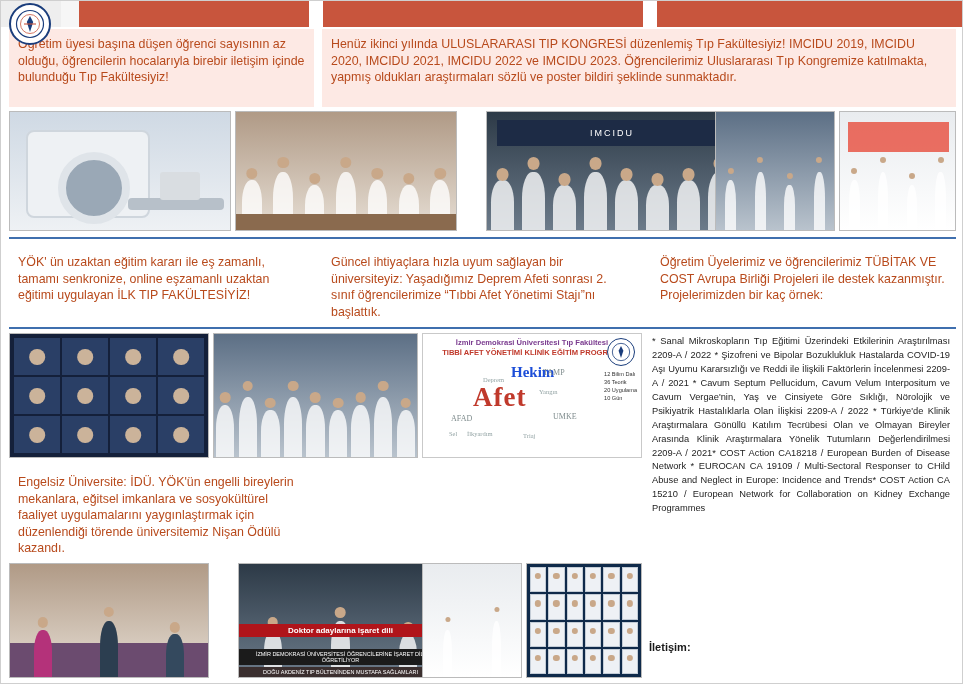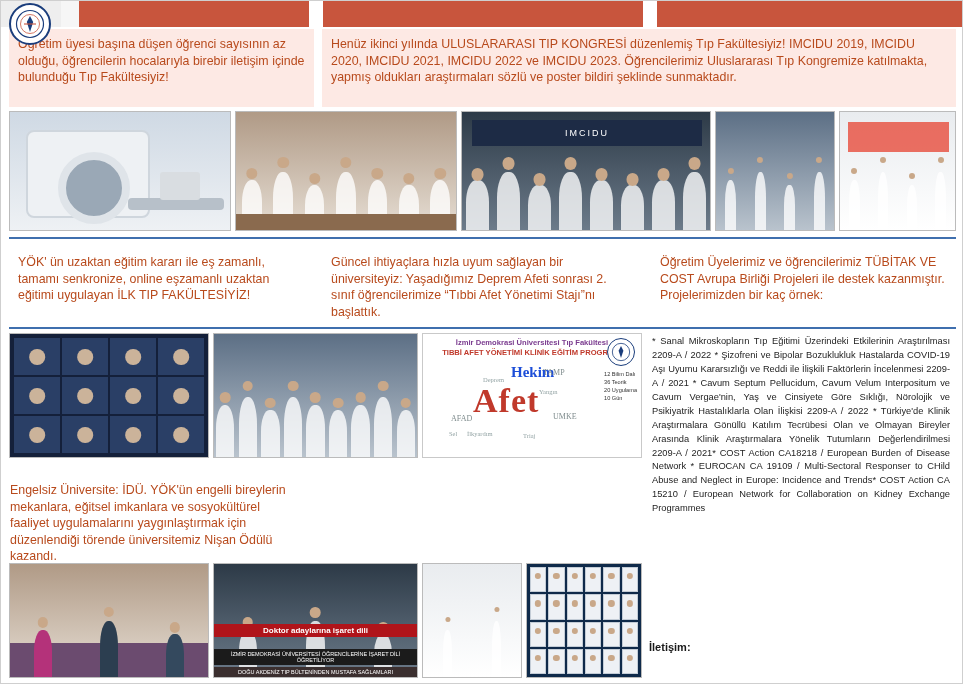--- a/index.html
+++ b/index.html
@@ -66,21 +66,21 @@
   .img {
     position: absolute;
     box-sizing: border-box;
     overflow: hidden;
     background: #d8d8d8;
     border: 1px solid #bbbbbb;
   }
   .ph-sky { background: linear-gradient(#cfd9e4, #eef1f4); }
   .ph-crowd { background: linear-gradient(#5c6f85, #b9c3cd); }
   .ph-warm { background: linear-gradient(#b09a86, #e6ded4); }
-  .ph-dark { background: linear-gradient(#2d3a47, #6c7b8a); }
+  .ph-dark { background: linear-gradient(#2d3a47, #6c7b8a); margin-left: 25px; }
   .ph-white { background: linear-gradient(#e9ecef, #ffffff); }
 
   
   .people {
     position: absolute;
     left: 0; right: 0; bottom: 0;
     height: 60%;
     display: flex;
     align-items: flex-end;
     justify-content: space-around;
@@ -162,21 +162,21 @@
     position: absolute;
     left: 0; right: 0; top: 22px; bottom: 2px;
     color: #6f5c87;
   }
   .cloud span {
     position: absolute;
     white-space: nowrap;
     font-family: "Liberation Serif", serif;
   }
   .cloud .big {
-    font-size: 34px;
+    font-size: 27px;
     color: #c0392b;
     font-weight: bold;
     letter-spacing: 1px;
   }
   .cloud .mid {
     font-size: 15px;
     color: #1d4ed8;
     font-weight: bold;
     margin-left: 32px;
   }
@@ -409,21 +409,21 @@
       <span class="xs" style="left:116px;top:32px;">Yangın</span>
     </div>
     <div class="poster-side" style="white-space:pre-line;">12 Bilim Dalı
 36 Teorik
 20 Uygulama
 10 Gün</div>
   </div>
 
   <div class="projects" style="left:645px;top:332px;width:310px;height:272px;">* Sanal Mikroskopların Tıp Eğitimi Üzerindeki Etkilerinin Araştırılması 2209-A / 2022 * Şizofreni ve Bipolar Bozuklukluk Hastalarda COVID-19 Aşı Uyumu Kararsızlığı ve Reddi ile İlişkili Faktörlerin İncelenmesi 2209-A / 2021 * Cavum Septum Pellucidum, Cavum Velum Interpositum ve Cavum Vergae'nin, Yaş ve Cinsiyete Göre Sıklığı, Nörolojik ve Psikiyatrik Hastalıklarla Olan İlişkisi 2209-A / 2022 * Türkiye'de Klinik Araştırmalara Gönüllü Katılım Tecrübesi Olan ve Olmayan Bireyler Arasında Klinik Araştırmalara Yönelik Tutumların Değerlendirilmesi 2209-A / 2021* COST Action CA18218 / European Burden of Disease Network * EUROCAN CA 19109 / Multi-Sectoral Responser to CHild Abuse and Neglect in Europe: Incidence and Trends* COST Action CA 15210 / European Network for Collaboration on Kidney Exchange Programmes</div>
 
-  <div class="panel plain" style="left:0;top:466px;width:305px;height:92px;margin-top:8px;">Engelsiz Üniversite: İDÜ. YÖK'ün engelli bireylerin mekanlara, eğitsel imkanlara ve sosyokültürel faaliyet uygulamalarını yaygınlaştırmak için düzenlendiği törende üniversitemiz Nişan Ödülü kazandı.</div>
+  <div class="panel plain" style="left:8px;top:466px;width:305px;height:92px;">Engelsiz Üniversite: İDÜ. YÖK'ün engelli bireylerin mekanlara, eğitsel imkanlara ve sosyokültürel faaliyet uygulamalarını yaygınlaştırmak için düzenlendiği törende üniversitemiz Nişan Ödülü kazandı.</div>
 
 
   <div class="img ph-warm" style="left:8px;top:562px;width:200px;height:115px;">
     <div style="position:absolute;left:0;bottom:0;width:100%;height:34px;background:#6b4b6f;"></div>
     <div class="people">
       <i style="background:#b4327a;"></i>
         <i style="background:#2c3e50;"></i>
         <i style="background:#34495e;"></i>
     </div>
   </div>

